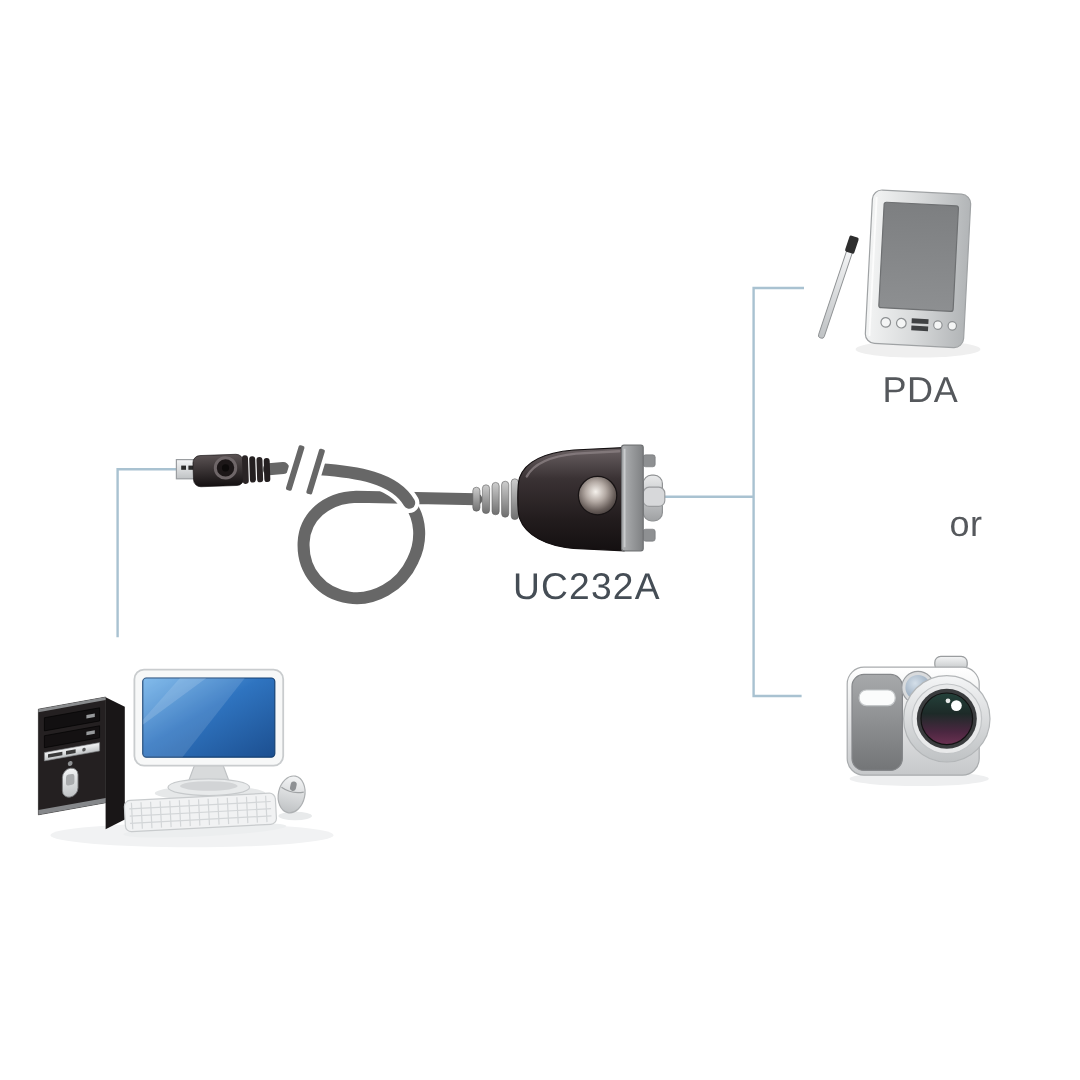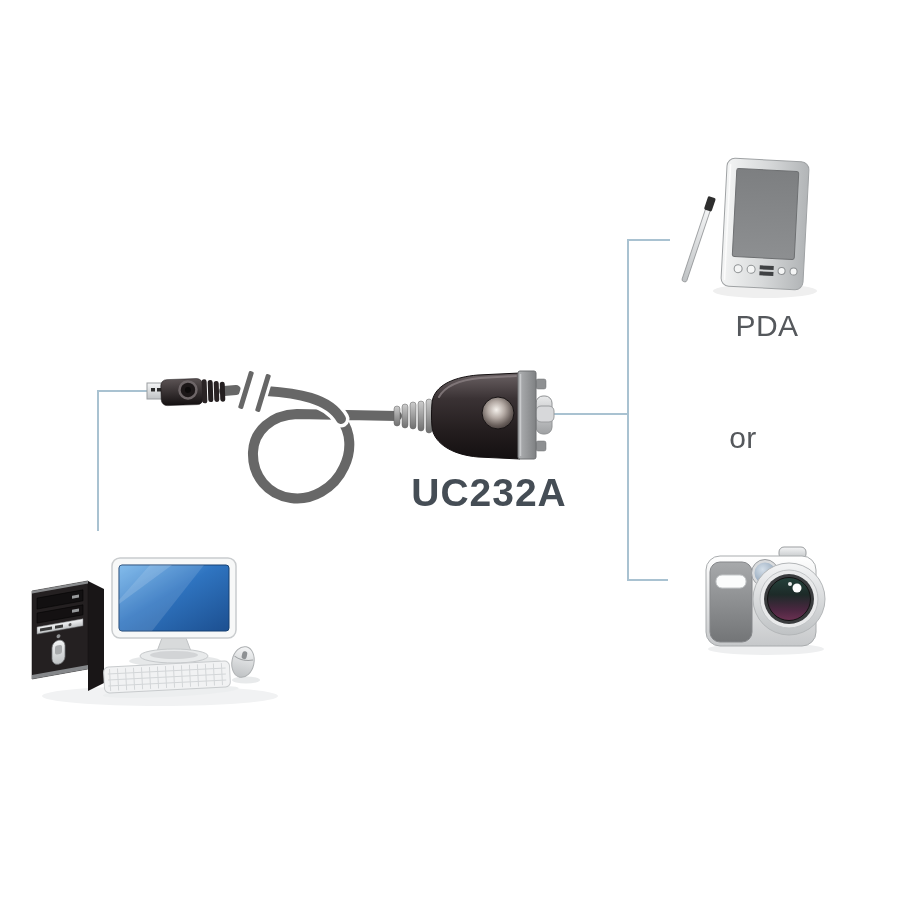--- a/index.html
+++ b/index.html
@@ -26,22 +26,22 @@
     position: absolute;
     transform: translateX(-50%);
     color: var(--label-text, #55585c);
     font-size: 30px;
     line-height: 1.1;
     white-space: nowrap;
     letter-spacing: 0.5px;
   }
   .label.adapter {
     color: var(--adapter-label-text, #454d55);
-    font-weight: bold;
-    font-size: 39px;
+    font-weight: normal;
+    font-size: 31px;
     letter-spacing: 1px;
   }
   .line {
     fill: none;
     stroke: var(--connector-line, #a9c2d1);
     stroke-width: 2;
   }
   .cable {
     fill: none;
     stroke: var(--cable-gray, #676767);
@@ -267,16 +267,16 @@
         <circle cx="789" cy="599" r="29" fill="#e8e9ea" stroke="#c2c5c7"></circle>
         <circle cx="789" cy="599" r="25" fill="#3a3c3e"></circle>
         <circle cx="789" cy="599" r="21.5" fill="url(#lensGlass)" stroke="#111111"></circle>
         <circle cx="797" cy="588" r="4.5" fill="#ffffff"></circle>
         <circle cx="790" cy="584" r="2" fill="#ffffff" opacity="0.9"></circle>
       </g>
     </g>
   </svg>
 
   <div class="label" style="left:767px; top:309px;">PDA</div>
-  <div class="label" style="left:743px; top:421px;">or</div>
+  <div class="label" style="left:805px; top:421px;">or</div>
   <div class="label adapter" style="left:489px; top:472px;">UC232A</div>
 
 </div>
 
 </body></html>

